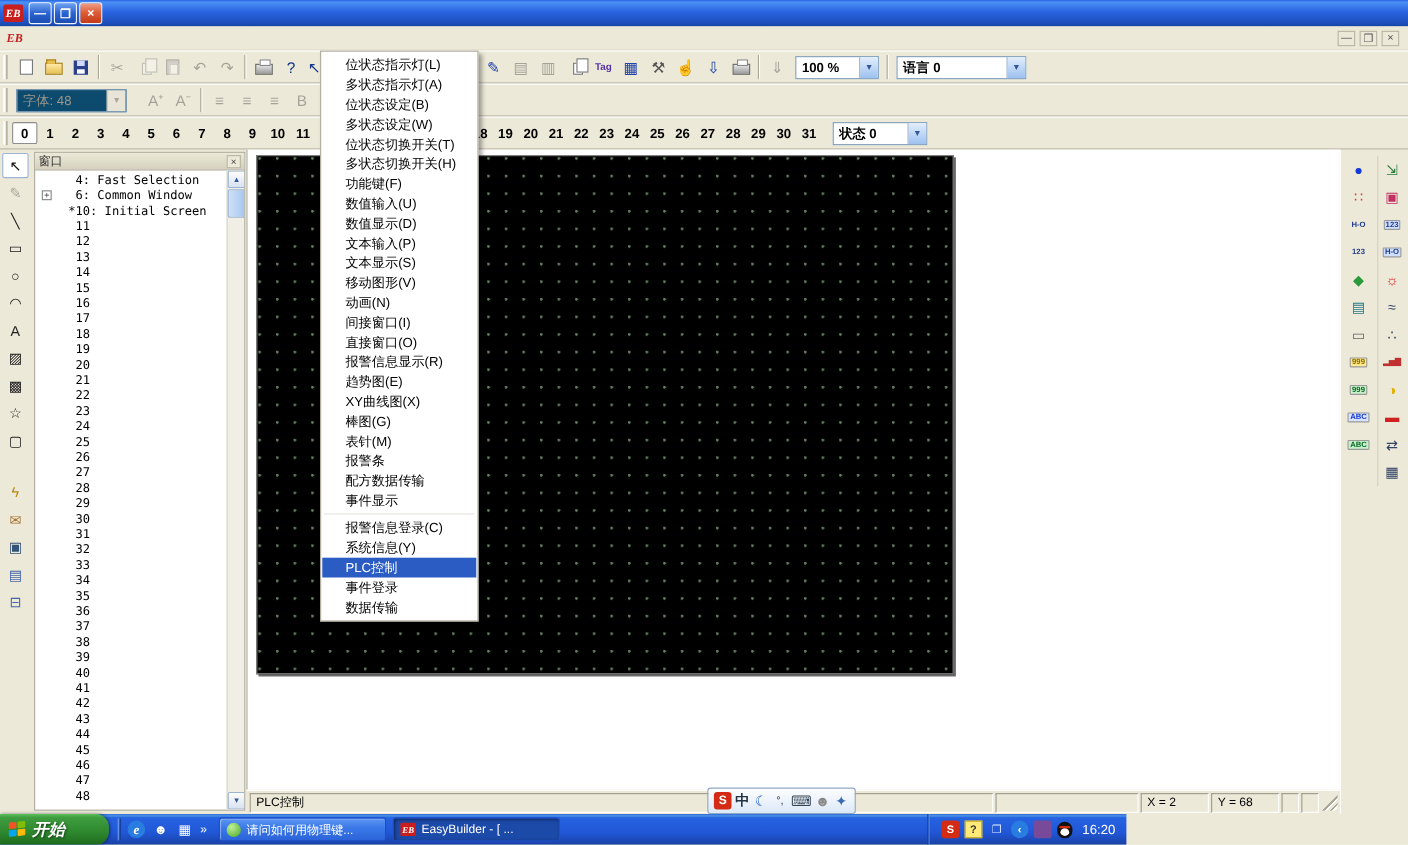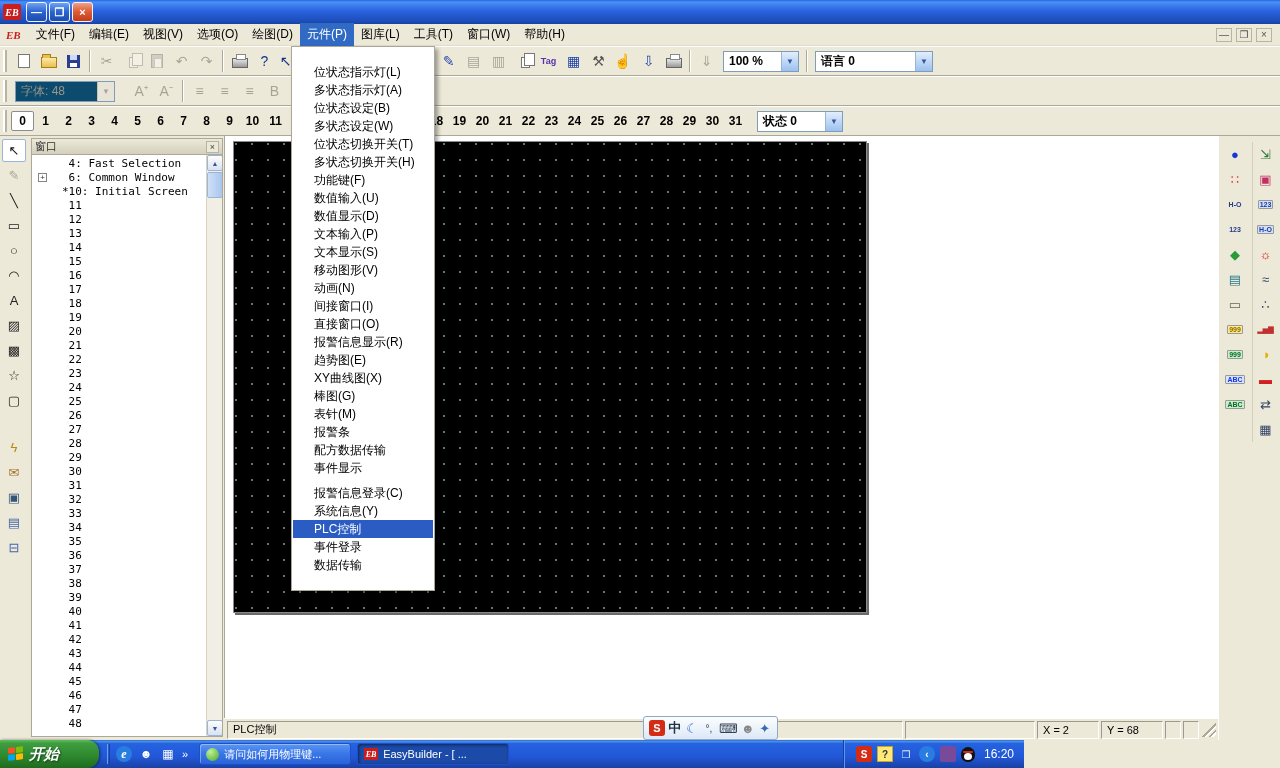--- a/index.html
+++ b/index.html
@@ -126,21 +126,21 @@
   
   .imebar { position:absolute; left:643px; top:716px; height:24px; z-index:60; display:flex; align-items:center; gap:3px;
     background:linear-gradient(#fdfefe,#dce8f8); border:1px solid #8fa8c8; border-radius:3px; padding:0 5px; }
   .imeicon { font-size:13px; color:#345; display:flex; align-items:center; justify-content:center; min-width:14px; }
   .ime-s { background:#d42c14; color:#fff; font:bold 11px "Liberation Sans",sans-serif; width:16px; height:16px;
     border-radius:3px; display:flex; align-items:center; justify-content:center; }
   .ime-zh { font-weight:bold; font-size:13px; color:#234; }
 
   
   .elmenu { position:absolute; left:291px; top:46px; width:144px; z-index:50; background:#fff;
-    border:1px solid #aca899; box-shadow:3px 3px 4px rgba(0,0,0,.35); padding:16px 1px; font-size:12px; }
+    border:1px solid #aca899; box-shadow:3px 3px 4px rgba(0,0,0,.35); padding:3px 1px; font-size:12px; }
   .emitem { height:18px; line-height:18px; padding-left:21px; white-space:nowrap; color:#000; }
   .emitem.hl { background:#2a5cc4; color:#fff; }
   .msep { height:1px; margin:3px 2px; background:#aca899; border-bottom:1px solid #fff; }
 
   
   .taskbar { position:absolute; left:0; top:740px; width:1024px; height:28px;
     background:linear-gradient(180deg,#3168d5 0%,#4993e6 6%,#2663e0 12%,#2157d7 60%,#1941a5 100%); display:flex; align-items:center; }
   .startbtn { width:99px; height:28px; border-radius:0 12px 12px 0; display:flex; align-items:center; gap:5px; padding:0 14px 0 8px;
     background:linear-gradient(180deg,#5bbf5b 0%,#3f9c3f 12%,#2f8a2f 55%,#1e6b1e 100%); box-shadow:1px 0 3px rgba(0,0,0,.5); }
   .startlabel { color:#fff; font:italic bold 15px "Liberation Sans",sans-serif; text-shadow:1px 1px 2px #14421a; }
@@ -181,32 +181,20 @@
     <div class="app-logo">EB</div>
     <div class="tb-btns">
       <div class="wbtn">—</div>
       <div class="wbtn">❐</div>
       <div class="wbtn close">×</div>
     </div>
   </div>
 
   <div class="menubar">
     <div class="mb-logo">EB</div>
-    <div style="display:flex">
-        <div class="mitem">文件(F)</div>
-        <div class="mitem">编辑(E)</div>
-        <div class="mitem">视图(V)</div>
-        <div class="mitem">选项(O)</div>
-        <div class="mitem">绘图(D)</div>
-        <div class="mitem active">元件(P)</div>
-        <div class="mitem">图库(L)</div>
-        <div class="mitem">工具(T)</div>
-        <div class="mitem">窗口(W)</div>
-        <div class="mitem">帮助(H)</div>
-      </div>
     <div class="mdi-btns">
       <div class="mdibtn">—</div>
       <div class="mdibtn">❐</div>
       <div class="mdibtn">×</div>
     </div>
   </div>
 
   <div class="trow t1">
     <div class="grip"></div>
     <div style="display:flex;align-items:center">

